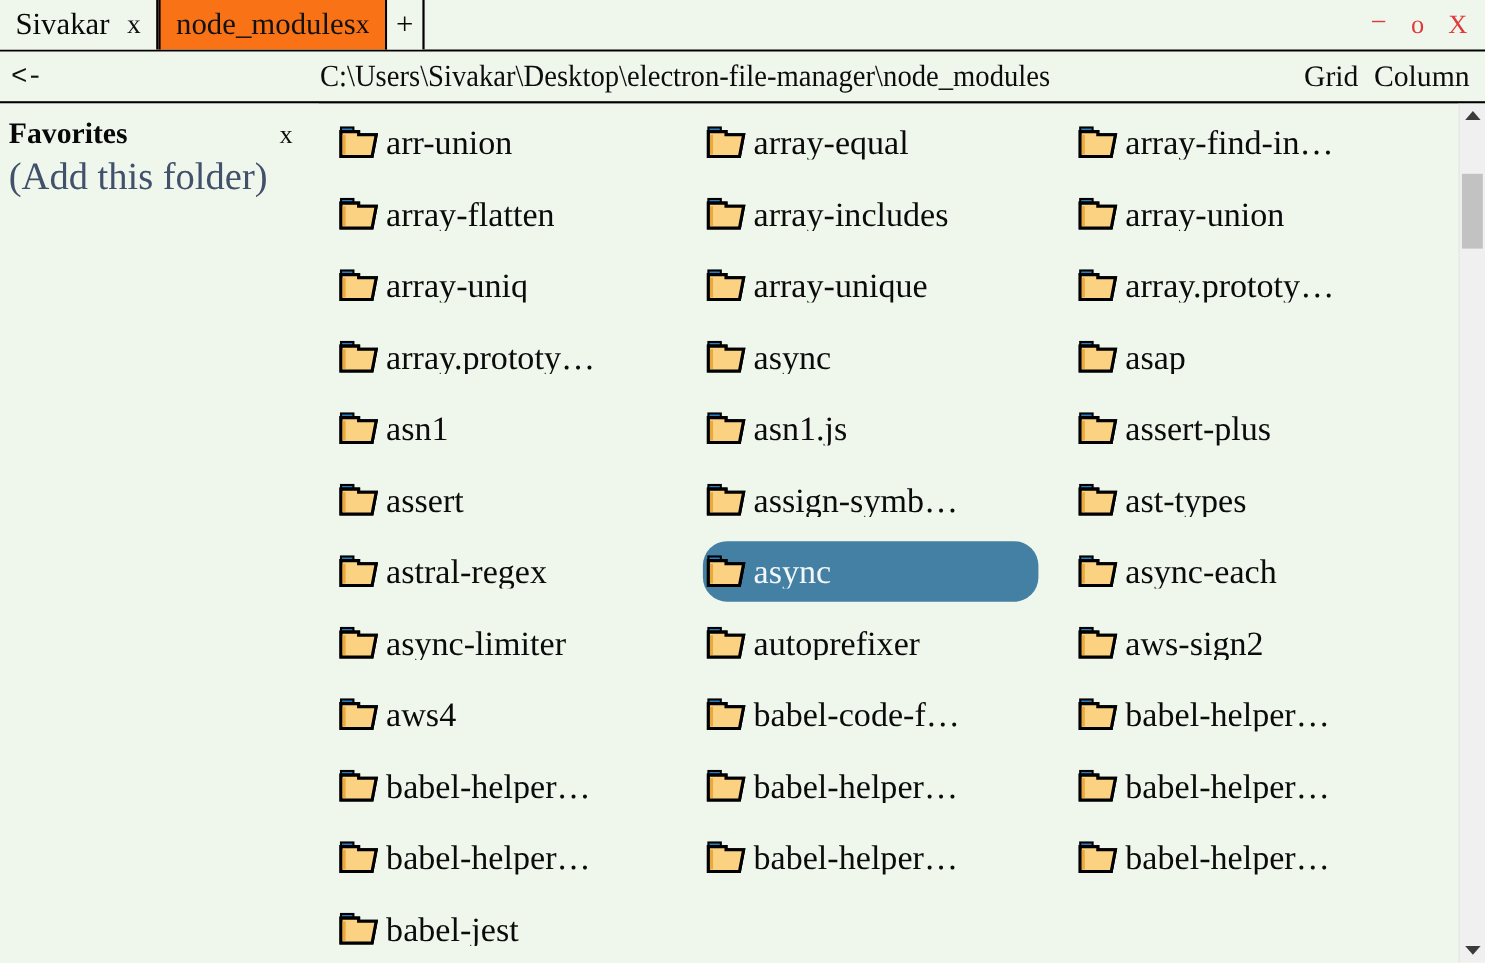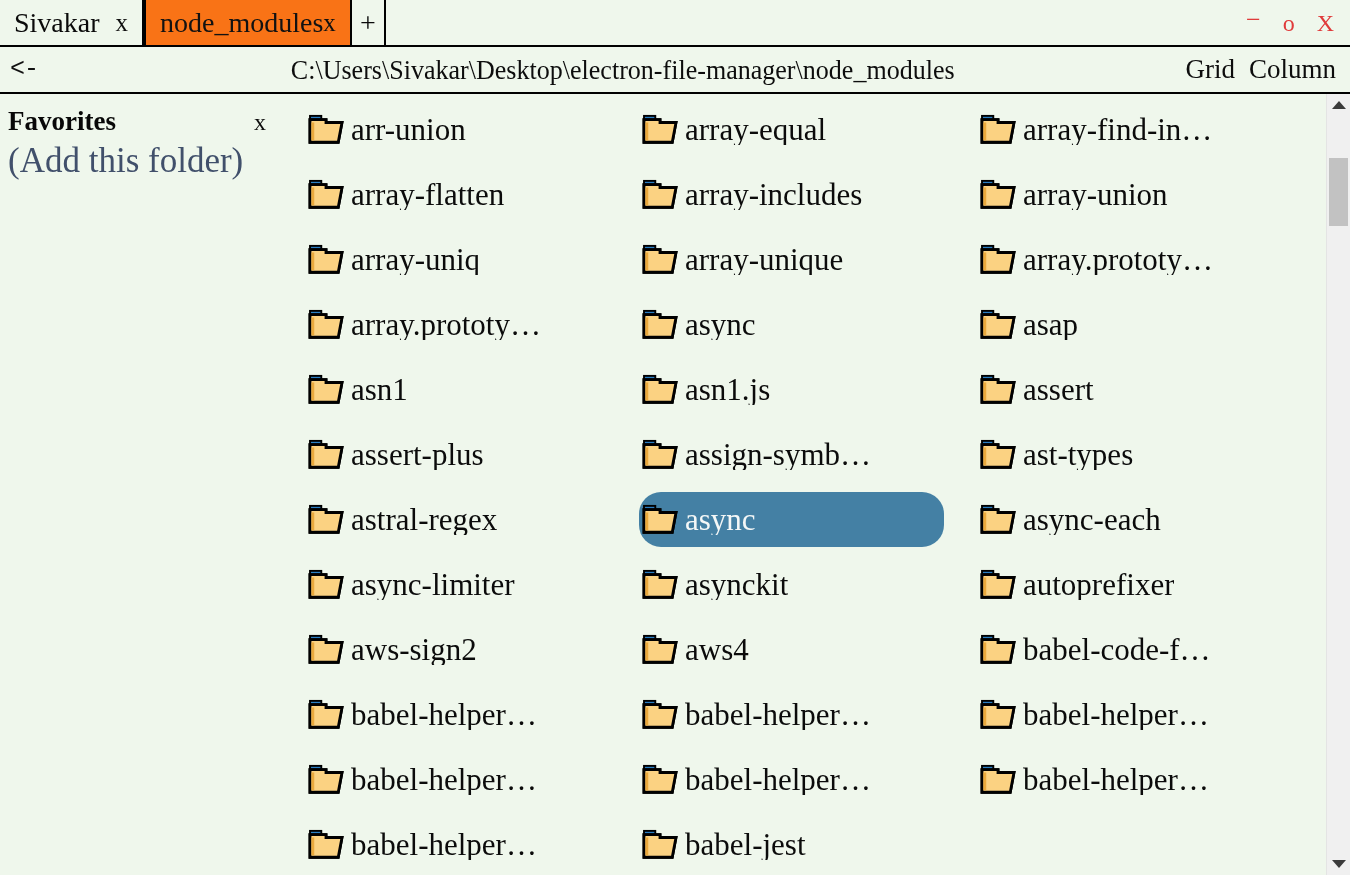--- a/index.html
+++ b/index.html
@@ -437,40 +437,40 @@
             <span class="fname">asn1.js</span>
           </div>
           <div class="fileitem">
             <svg class="ficon" viewBox="0 0 40 34" xmlns="http://www.w3.org/2000/svg">
               <rect x="3" y="2" width="12" height="6" fill="#2a7fc4" stroke="#000" stroke-width="2"></rect>
               <path d="M3 6 L20 6 L20 9 L37 9 L33 30 L3 30 Z" fill="#fbd282" stroke="#000" stroke-width="3" stroke-linejoin="miter"></path>
               <path d="M3 6 L20 6 L20 9 L37 9 L33 30 L3 30 Z" fill="#fbd282"></path>
               <path d="M3 6 L20 6 L20 9 L37 9 L33 30 L3 30 Z" fill="none" stroke="#000" stroke-width="3"></path>
               <path d="M6 9 L6 28" stroke="#eaa93c" stroke-width="3"></path>
             </svg>
+            <span class="fname">assert-plus</span>
+          </div>
+          <div class="fileitem">
+            <svg class="ficon" viewBox="0 0 40 34" xmlns="http://www.w3.org/2000/svg">
+              <rect x="3" y="2" width="12" height="6" fill="#2a7fc4" stroke="#000" stroke-width="2"></rect>
+              <path d="M3 6 L20 6 L20 9 L37 9 L33 30 L3 30 Z" fill="#fbd282" stroke="#000" stroke-width="3" stroke-linejoin="miter"></path>
+              <path d="M3 6 L20 6 L20 9 L37 9 L33 30 L3 30 Z" fill="#fbd282"></path>
+              <path d="M3 6 L20 6 L20 9 L37 9 L33 30 L3 30 Z" fill="none" stroke="#000" stroke-width="3"></path>
+              <path d="M6 9 L6 28" stroke="#eaa93c" stroke-width="3"></path>
+            </svg>
             <span class="fname">assert</span>
           </div>
           <div class="fileitem">
             <svg class="ficon" viewBox="0 0 40 34" xmlns="http://www.w3.org/2000/svg">
               <rect x="3" y="2" width="12" height="6" fill="#2a7fc4" stroke="#000" stroke-width="2"></rect>
               <path d="M3 6 L20 6 L20 9 L37 9 L33 30 L3 30 Z" fill="#fbd282" stroke="#000" stroke-width="3" stroke-linejoin="miter"></path>
               <path d="M3 6 L20 6 L20 9 L37 9 L33 30 L3 30 Z" fill="#fbd282"></path>
               <path d="M3 6 L20 6 L20 9 L37 9 L33 30 L3 30 Z" fill="none" stroke="#000" stroke-width="3"></path>
               <path d="M6 9 L6 28" stroke="#eaa93c" stroke-width="3"></path>
             </svg>
-            <span class="fname">assert-plus</span>
-          </div>
-          <div class="fileitem">
-            <svg class="ficon" viewBox="0 0 40 34" xmlns="http://www.w3.org/2000/svg">
-              <rect x="3" y="2" width="12" height="6" fill="#2a7fc4" stroke="#000" stroke-width="2"></rect>
-              <path d="M3 6 L20 6 L20 9 L37 9 L33 30 L3 30 Z" fill="#fbd282" stroke="#000" stroke-width="3" stroke-linejoin="miter"></path>
-              <path d="M3 6 L20 6 L20 9 L37 9 L33 30 L3 30 Z" fill="#fbd282"></path>
-              <path d="M3 6 L20 6 L20 9 L37 9 L33 30 L3 30 Z" fill="none" stroke="#000" stroke-width="3"></path>
-              <path d="M6 9 L6 28" stroke="#eaa93c" stroke-width="3"></path>
-            </svg>
             <span class="fname">assign-symb…</span>
           </div>
           <div class="fileitem">
             <svg class="ficon" viewBox="0 0 40 34" xmlns="http://www.w3.org/2000/svg">
               <rect x="3" y="2" width="12" height="6" fill="#2a7fc4" stroke="#000" stroke-width="2"></rect>
               <path d="M3 6 L20 6 L20 9 L37 9 L33 30 L3 30 Z" fill="#fbd282" stroke="#000" stroke-width="3" stroke-linejoin="miter"></path>
               <path d="M3 6 L20 6 L20 9 L37 9 L33 30 L3 30 Z" fill="#fbd282"></path>
               <path d="M3 6 L20 6 L20 9 L37 9 L33 30 L3 30 Z" fill="none" stroke="#000" stroke-width="3"></path>
               <path d="M6 9 L6 28" stroke="#eaa93c" stroke-width="3"></path>
             </svg>
@@ -508,30 +508,20 @@
           </div>
           <div class="fileitem">
             <svg class="ficon" viewBox="0 0 40 34" xmlns="http://www.w3.org/2000/svg">
               <rect x="3" y="2" width="12" height="6" fill="#2a7fc4" stroke="#000" stroke-width="2"></rect>
               <path d="M3 6 L20 6 L20 9 L37 9 L33 30 L3 30 Z" fill="#fbd282" stroke="#000" stroke-width="3" stroke-linejoin="miter"></path>
               <path d="M3 6 L20 6 L20 9 L37 9 L33 30 L3 30 Z" fill="#fbd282"></path>
               <path d="M3 6 L20 6 L20 9 L37 9 L33 30 L3 30 Z" fill="none" stroke="#000" stroke-width="3"></path>
               <path d="M6 9 L6 28" stroke="#eaa93c" stroke-width="3"></path>
             </svg>
             <span class="fname">async-limiter</span>
-          </div>
-          <div class="fileitem">
-            <svg class="ficon" viewBox="0 0 40 34" xmlns="http://www.w3.org/2000/svg">
-              <rect x="3" y="2" width="12" height="6" fill="#2a7fc4" stroke="#000" stroke-width="2"></rect>
-              <path d="M3 6 L20 6 L20 9 L37 9 L33 30 L3 30 Z" fill="#fbd282" stroke="#000" stroke-width="3" stroke-linejoin="miter"></path>
-              <path d="M3 6 L20 6 L20 9 L37 9 L33 30 L3 30 Z" fill="#fbd282"></path>
-              <path d="M3 6 L20 6 L20 9 L37 9 L33 30 L3 30 Z" fill="none" stroke="#000" stroke-width="3"></path>
-              <path d="M6 9 L6 28" stroke="#eaa93c" stroke-width="3"></path>
-            </svg>
-            <span class="fname">asynckit</span>
           </div>
           <div class="fileitem">
             <svg class="ficon" viewBox="0 0 40 34" xmlns="http://www.w3.org/2000/svg">
               <rect x="3" y="2" width="12" height="6" fill="#2a7fc4" stroke="#000" stroke-width="2"></rect>
               <path d="M3 6 L20 6 L20 9 L37 9 L33 30 L3 30 Z" fill="#fbd282" stroke="#000" stroke-width="3" stroke-linejoin="miter"></path>
               <path d="M3 6 L20 6 L20 9 L37 9 L33 30 L3 30 Z" fill="#fbd282"></path>
               <path d="M3 6 L20 6 L20 9 L37 9 L33 30 L3 30 Z" fill="none" stroke="#000" stroke-width="3"></path>
               <path d="M6 9 L6 28" stroke="#eaa93c" stroke-width="3"></path>
             </svg>
             <span class="fname">autoprefixer</span>

